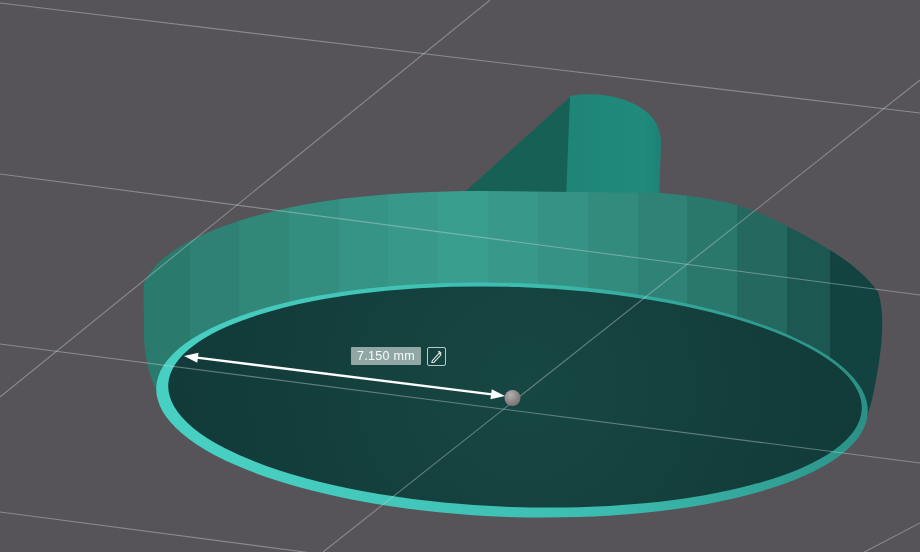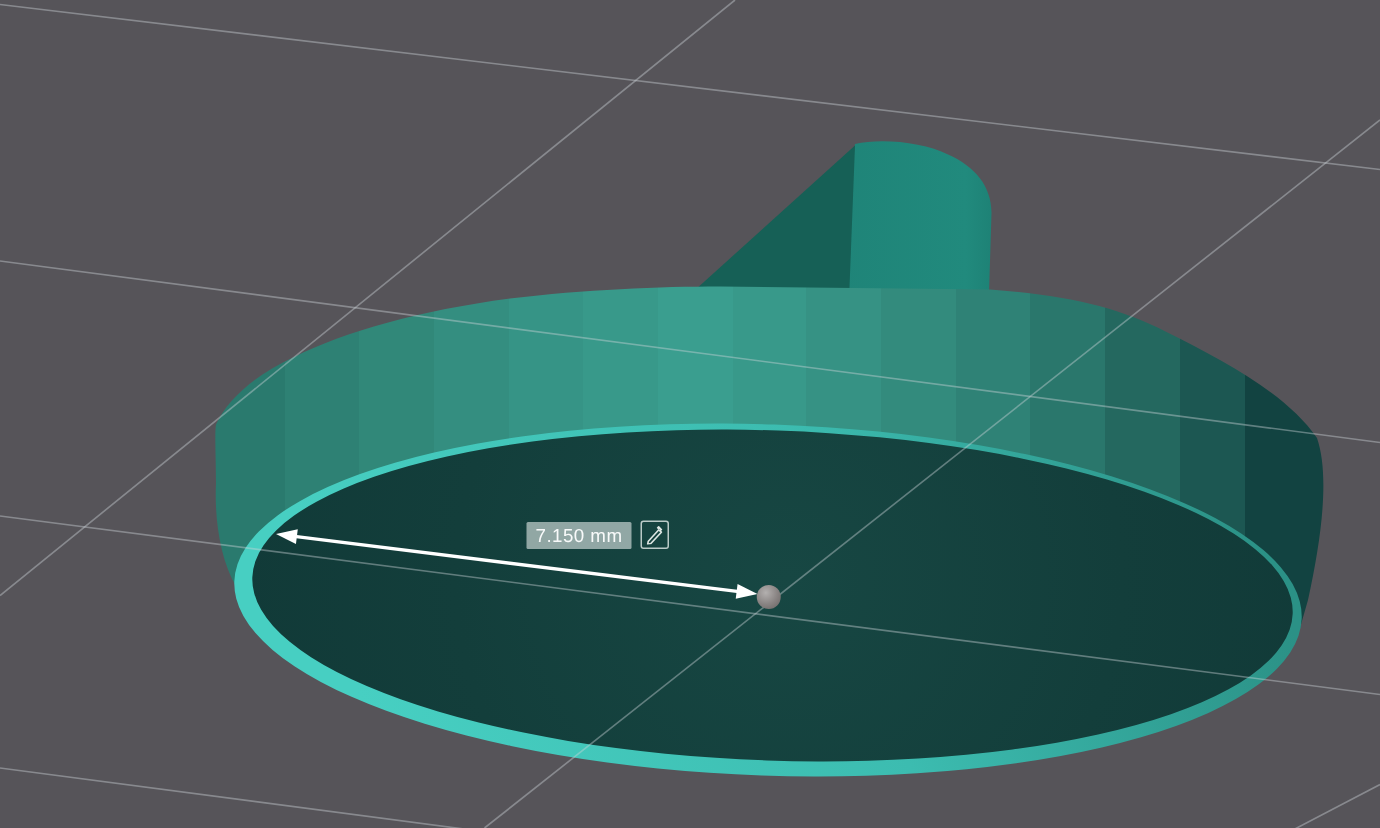--- a/index.html
+++ b/index.html
@@ -7,21 +7,21 @@
     position:relative;
     width:920px;height:552px;
     overflow:hidden;
     background:var(--background,#565459);
     font-family:"Liberation Sans", sans-serif;
   }
   .viewport svg{display:block;}
   .measure-widget{
     position:absolute;
     left:351px;top:347px;
-    display:flex;align-items:center;gap:6px;
+    display:flex;align-items:flex-start;gap:6px;
     z-index:5;
   }
   .measure-value{
     background:var(--label-bg,rgba(236,241,239,0.58));
     color:var(--label-text,#f8fafa);
     font-size:12.5px;
     line-height:18px;
     height:18px;
     padding:0 6px;
     letter-spacing:.3px;

